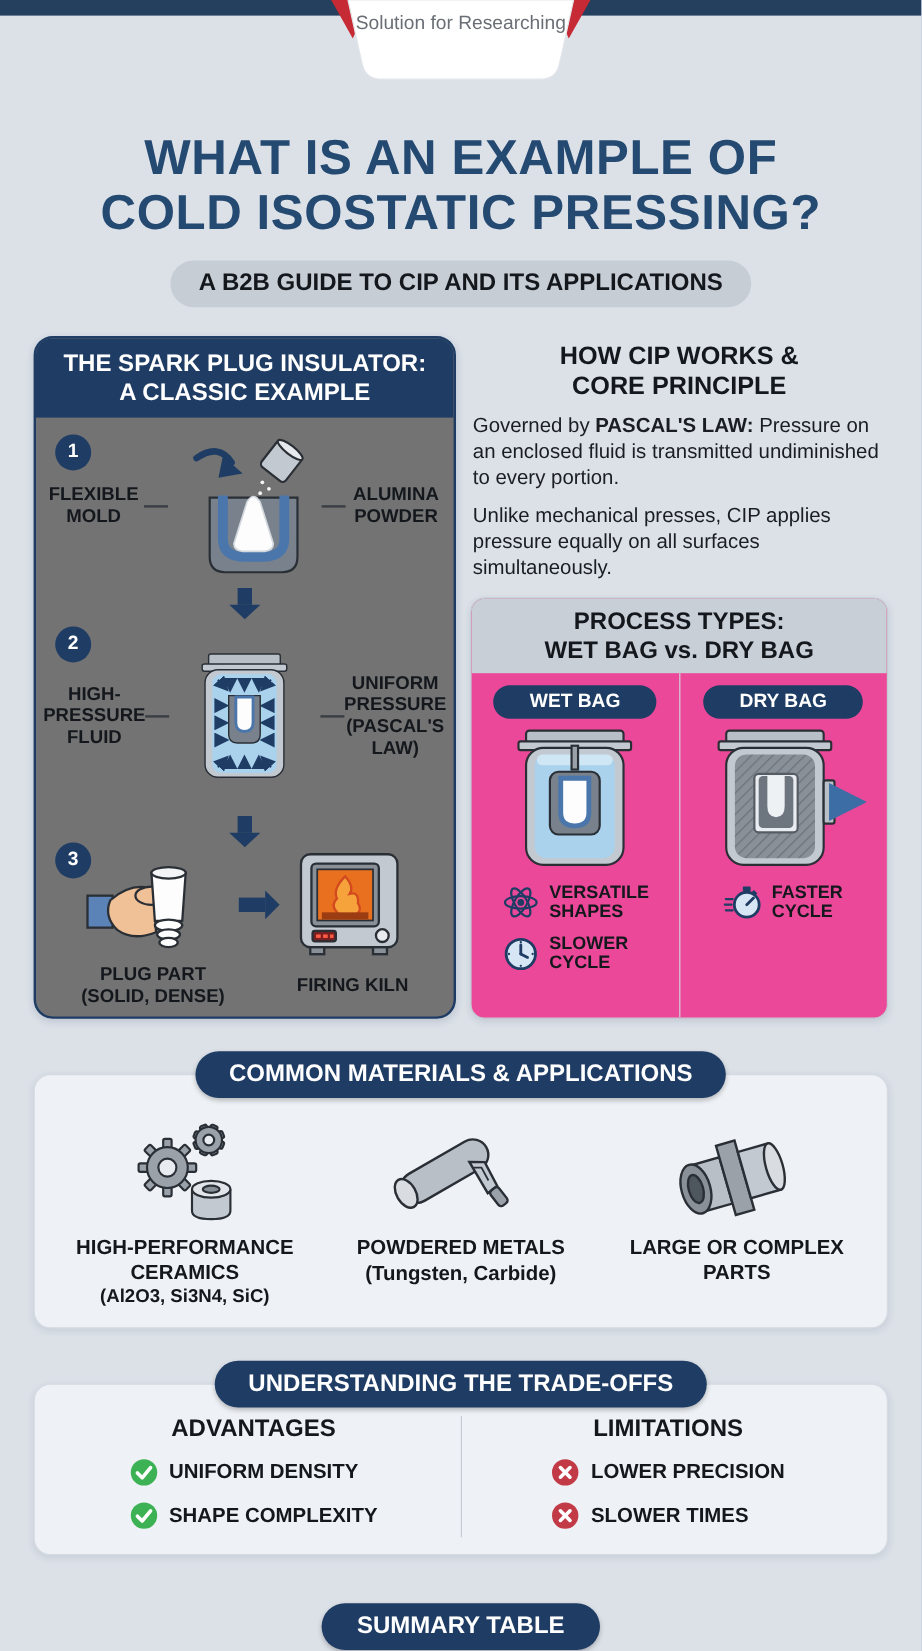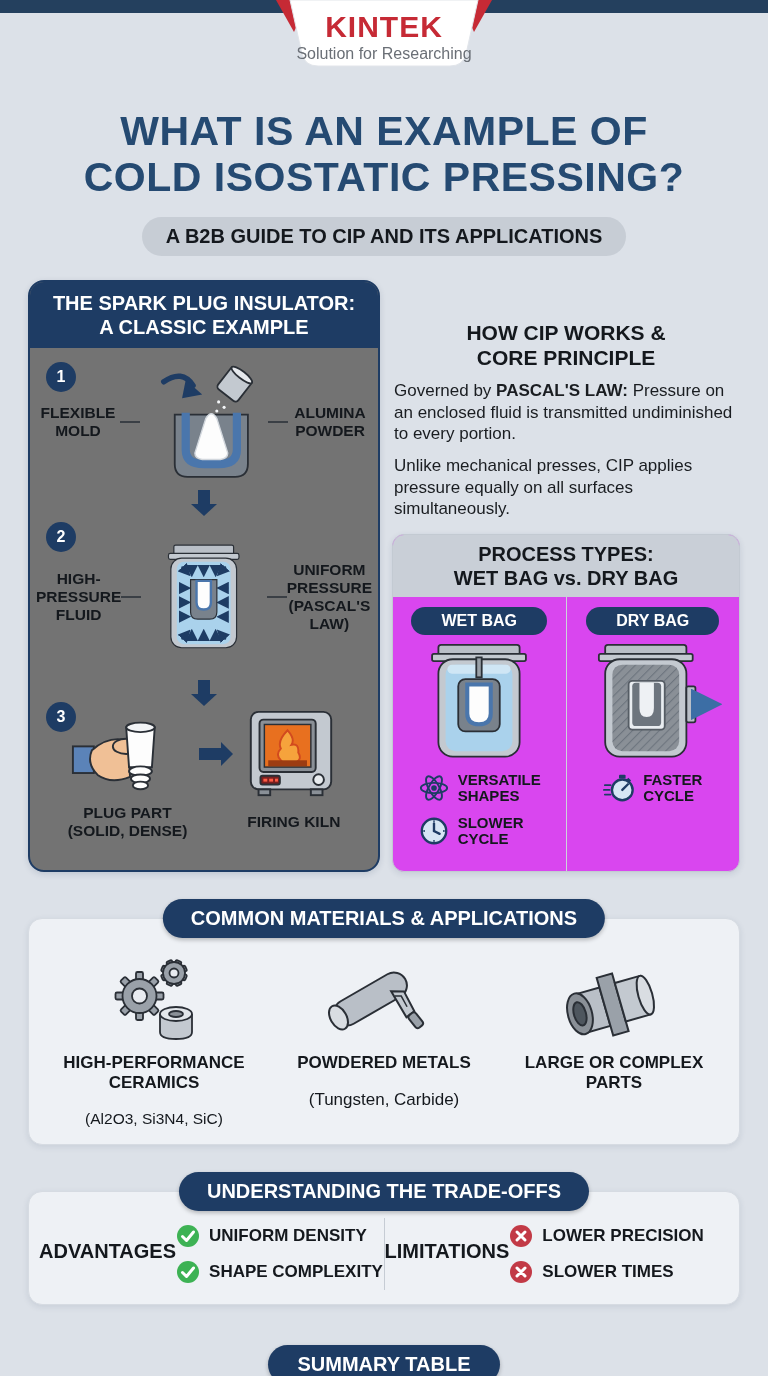--- a/index.html
+++ b/index.html
@@ -32,51 +32,51 @@
   .lbl-line { flex:0 0 20px; height:2px; background:#3a3f45; }
   .down-arrow { width:12px; height:14px; background:#1e3c64; margin:4px auto 14px; position:relative; }
   .down-arrow::after { content:''; position:absolute; top:14px; left:-7px; border-left:13px solid transparent; border-right:13px solid transparent; border-top:12px solid #1e3c64; }
   .step3-figs { display:flex; align-items:center; justify-content:center; gap:10px; }
   .right-arrow { width:22px; height:12px; background:#1e3c64; position:relative; margin-right:14px; }
   .right-arrow::after { content:''; position:absolute; left:22px; top:-6px; border-top:12px solid transparent; border-bottom:12px solid transparent; border-left:12px solid #1e3c64; }
   .step3-caps { display:flex; justify-content:center; gap:26px; margin-top:4px; }
   .cap { text-align:center; font-weight:800; font-size:15.5px; line-height:1.15; color:#14181d; }
 
   
-  .right-col { flex:1; display:flex; flex-direction:column;margin-top:36px; }
+  .right-col { flex:1; display:flex; flex-direction:column; }
   .how-head { text-align:center; font-size:21px; font-weight:800; color:#14181d; line-height:1.2; margin-top:4px; }
   .how-p { font-size:17px; color:#1a1d21; line-height:1.27; margin:10px 2px 0; }
   .how-p b { font-weight:800; }
 
-  .process-panel { margin-top:14px; border:1px solid #c3cad2; border-radius:12px; overflow:hidden; background:#d946ef; flex:1; display:flex; flex-direction:column; box-shadow:0 2px 6px rgba(30,50,80,.12); }
+  .process-panel { margin-top:14px; border:1px solid #c3cad2; border-radius:12px; overflow:hidden; background:#ec4899; flex:1; display:flex; flex-direction:column; box-shadow:0 2px 6px rgba(30,50,80,.12); }
   .process-head { background:#c9cfd7; text-align:center; font-size:20px; font-weight:800; color:#14181d; line-height:1.2; padding:7px 4px; }
   .process-cols { display:flex; flex:1; }
   .pcol { flex:1; padding:10px 6px 18px; display:flex; flex-direction:column; align-items:center; }
   .pcol + .pcol { border-left:1px solid #ccd2da; }
   .bag-pill { background:#1e3c64; color:#fff; font-weight:800; font-size:16px; padding:5px 30px; border-radius:18px; }
   .bag-illu { margin-top:8px; }
   .features { display:flex; flex-direction:column; align-items:flex-start; margin-top:4px; }
   .feature { display:flex; align-items:center; gap:8px; margin:5px 0; }
   .feature-lbl { font-weight:800; font-size:15px; line-height:1.1; color:#14181d; }
 
   
   .card-wrap { position:relative; margin:46px 28px 0; }
   .navy-pill { position:absolute; top:-19px; left:50%; transform:translateX(-50%); background:#1e3c64; color:#fff; font-weight:800; font-size:20px; padding:8px 28px; border-radius:24px; white-space:nowrap; box-shadow:0 2px 4px rgba(0,0,0,.25); z-index:2; }
   .light-card { background:#eef1f5; border:1px solid #d6dbe2; border-radius:14px; box-shadow:0 2px 6px rgba(30,50,80,.10); }
 
   
   .materials-card { padding:30px 10px 16px; display:flex; }
   .mat { flex:1; display:flex; flex-direction:column; align-items:center; text-align:center; }
   .mat-icon { height:104px; display:flex; align-items:center; justify-content:center; }
   .mat-l1 { font-weight:700; font-size:17px; color:#14181d; line-height:1.2; }
-  .mat-l2 { font-weight:400; font-size:15.5px; color:#14181d; margin-top:17px; }
+  .mat-l2 { font-weight:700; font-size:15.5px; color:#14181d; margin-top:1px; }
 
   
   .tradeoffs-card { padding:26px 10px 14px; display:flex; }
-  .tcol { flex:1; display:flex; flex-direction:row; align-items:center; }
+  .tcol { flex:1; display:flex; flex-direction:column; align-items:center; }
   .tcol + .tcol { border-left:1px solid #c6ccd4; }
   .tcol-title { font-weight:800; font-size:20px; color:#14181d; margin-bottom:6px; }
   .titems { display:flex; flex-direction:column; align-items:flex-start; }
   .titem { display:flex; align-items:center; gap:9px; margin:6px 0; }
   .titem-lbl { font-weight:800; font-size:17px; color:#14181d; }
 
   
   .summary-pill { display:table; margin:40px auto 8px; background:#1e3c64; color:#fff; font-weight:800; font-size:20px; padding:8px 30px; border-radius:24px; box-shadow:0 2px 4px rgba(0,0,0,.25); }
 
   svg .outline { stroke:#2a2f36; stroke-width:2; }
@@ -88,21 +88,20 @@
 
   <div class="topbar"></div>
 
   <div class="logo-tab">
     <svg width="220" height="72" viewBox="0 0 220 72">
       <polygon points="2,0 34,0 20,32" fill="#c62a35"></polygon>
       <polygon points="186,0 218,0 200,32" fill="#c62a35"></polygon>
       <path d="M16,0 L204,0 L192,54 Q189,66 176,66 L44,66 Q31,66 28,54 Z" fill="#ffffff" stroke="#e2e5ea" stroke-width="1"></path>
     </svg>
     <div class="logo-text">
-      <div class="brand-name">KINTEK</div>
       <div class="brand-tagline">Solution for Researching</div>
     </div>
   </div>
 
   <h1 class="title">
     <span>WHAT IS AN EXAMPLE OF</span><br>
     <span>COLD ISOSTATIC PRESSING?</span>
   </h1>
   <div class="subtitle-pill">A B2B GUIDE TO CIP AND ITS APPLICATIONS</div>
 

